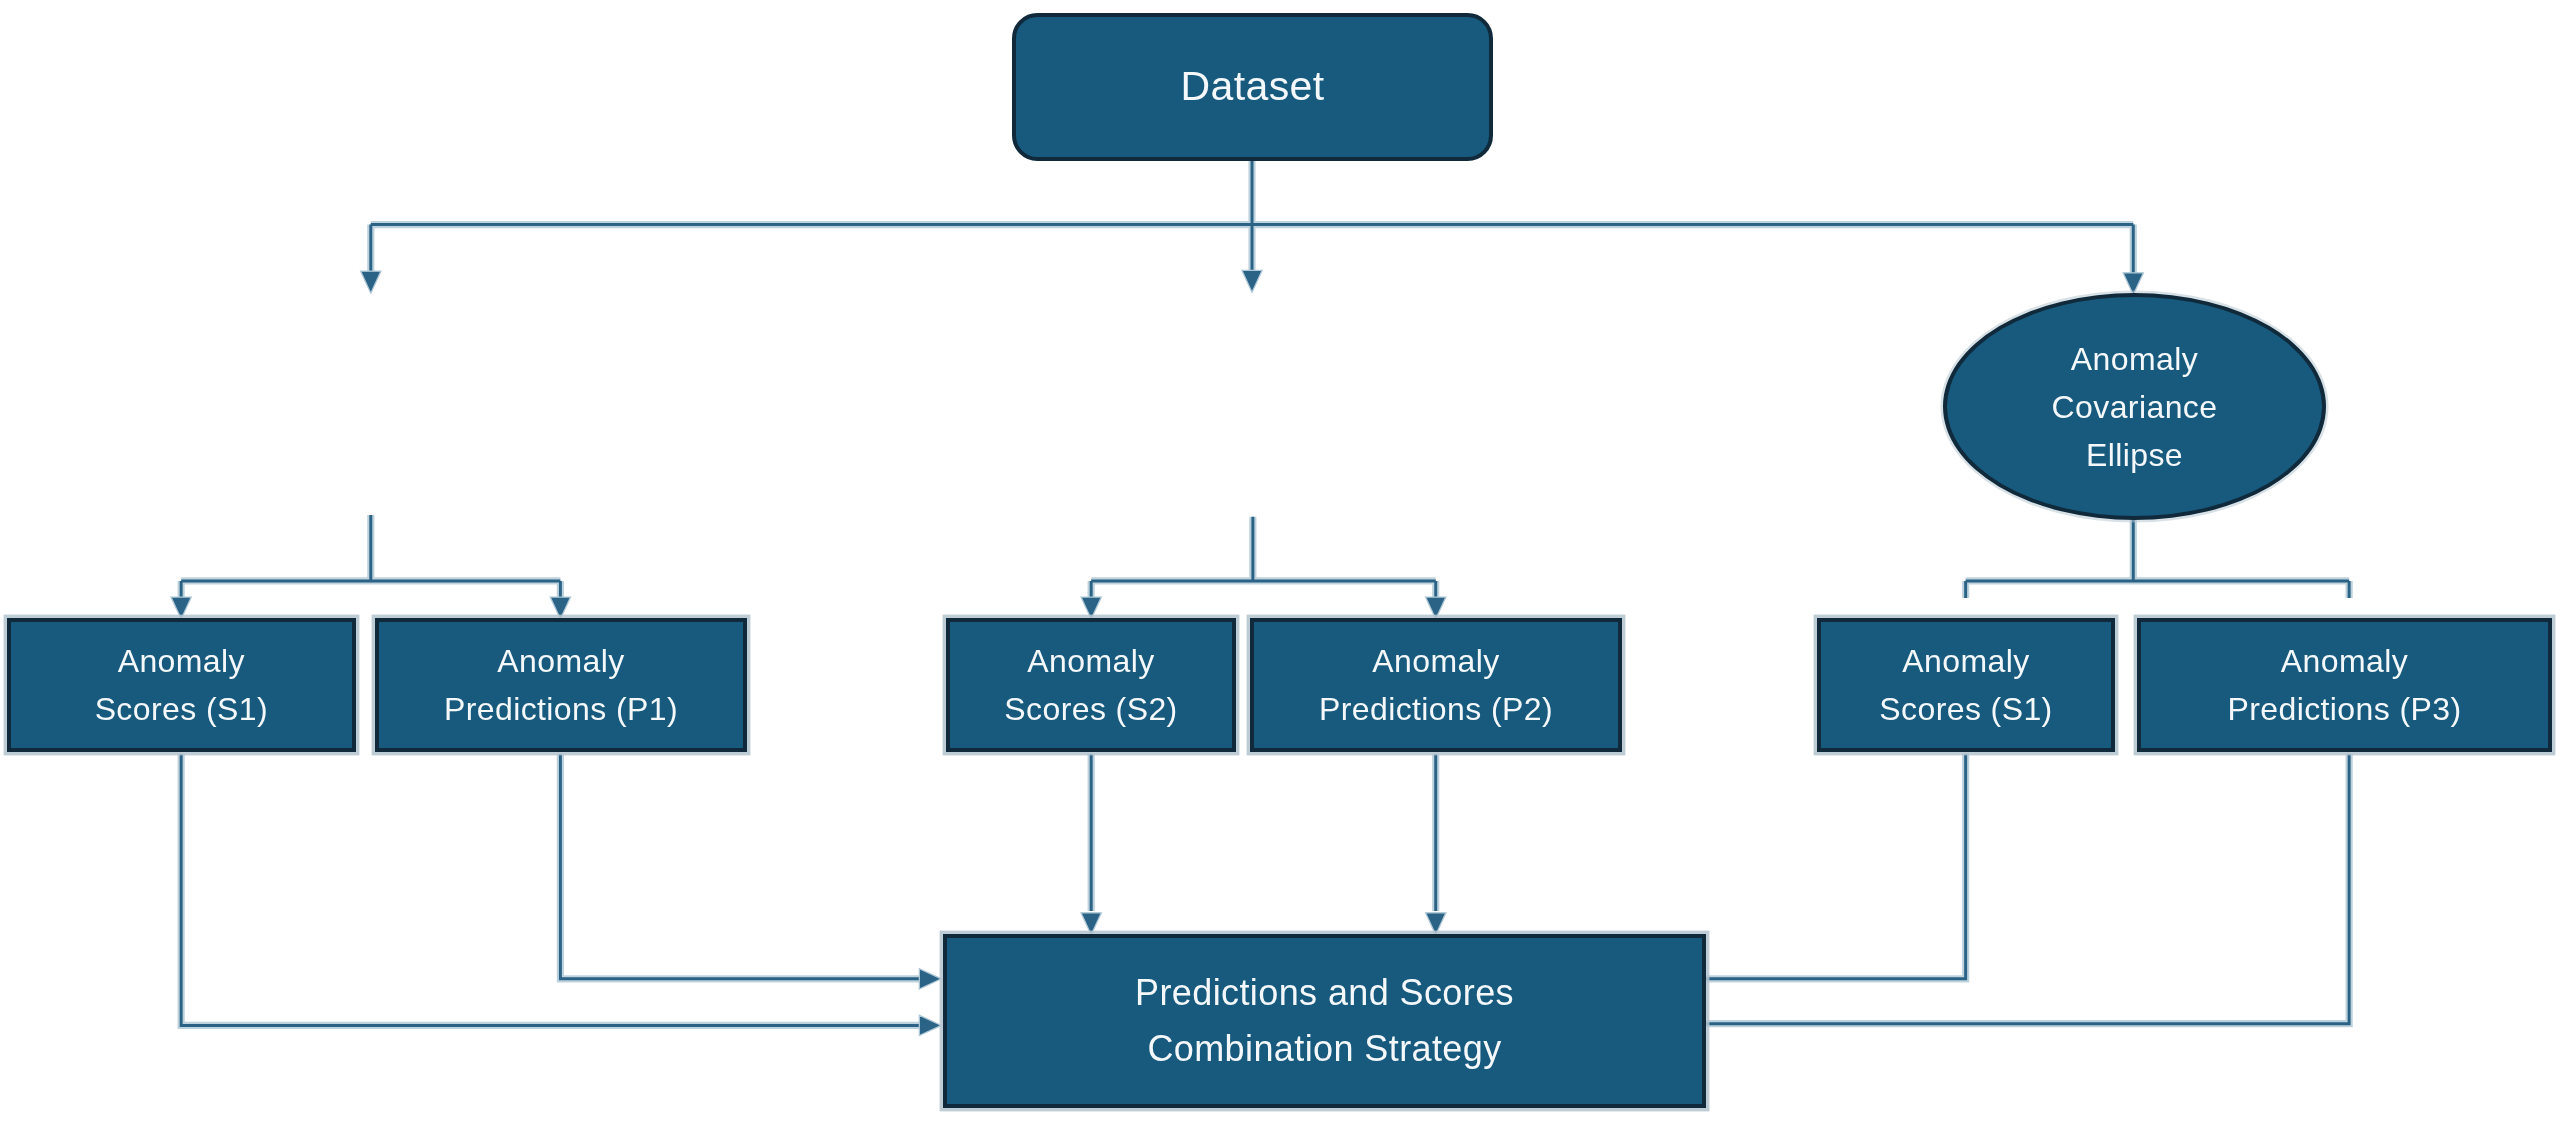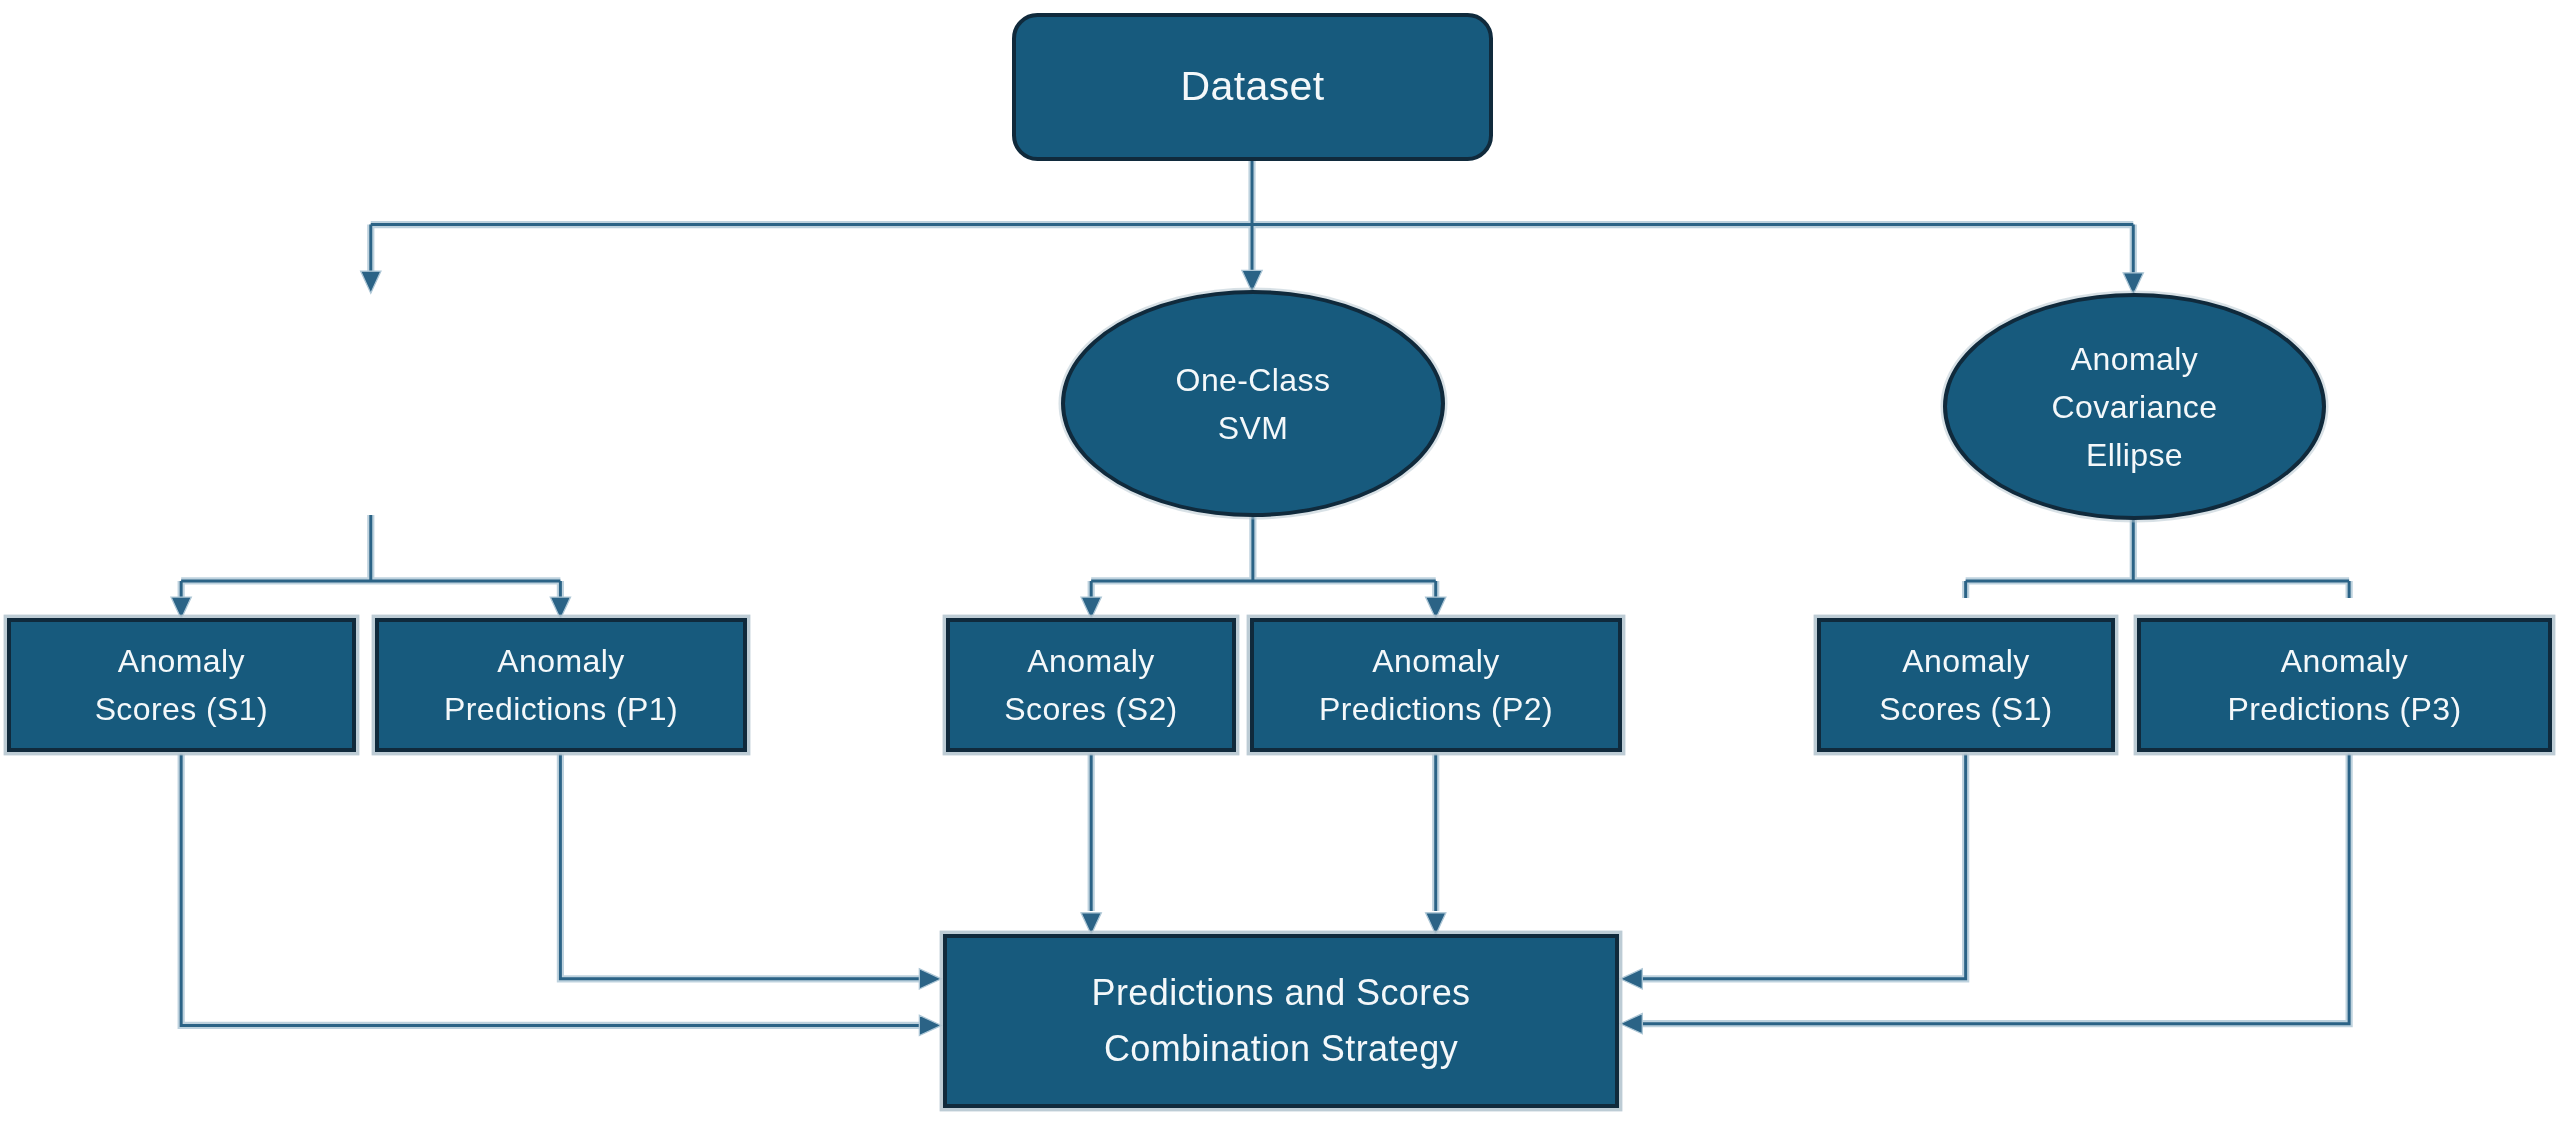--- a/index.html
+++ b/index.html
@@ -88,24 +88,20 @@
 
     <polygon class="ah" points="1940,1144 1940,1168 1914,1156"></polygon>
     <polygon class="ah" points="1940,1197 1940,1221 1914,1209"></polygon>
   </svg>
 
   <div class="node rounded" id="node-dataset" style="left:1012px; top:12.7px; width:481px; height:148px;">
     <span class="label">Dataset</span>
   </div>
 
 
-  <div class="node ellipse" style="left:1061px; top:290px; width:384px; height:227px;">
-    <span class="label">One-Class
-SVM</span>
-  </div>
 
   <div class="node ellipse" style="left:1943px; top:293px; width:383px; height:227px;">
     <span class="label">Anomaly
 Covariance
 Ellipse</span>
   </div>
 
   <div class="node rect" style="left:6.8px; top:618px; width:349px; height:134px;">
     <span class="label">Anomaly
 Scores (S1)</span>
@@ -129,19 +125,19 @@
   <div class="node rect" style="left:1817px; top:618px; width:298px; height:134px;">
     <span class="label">Anomaly
 Scores (S1)</span>
   </div>
 
   <div class="node rect" style="left:2137px; top:618px; width:415px; height:134px;">
     <span class="label">Anomaly
 Predictions (P3)</span>
   </div>
 
-  <div class="node rect" id="node-combination" style="left:943px; top:934px; width:676px; height:174px;">
+  <div class="node rect" id="node-combination" style="left:943px; top:934px; width:763px; height:174px;">
     <span class="label">Predictions and Scores
 Combination Strategy</span>
   </div>
 
 </div>
 
 
 </body></html>

